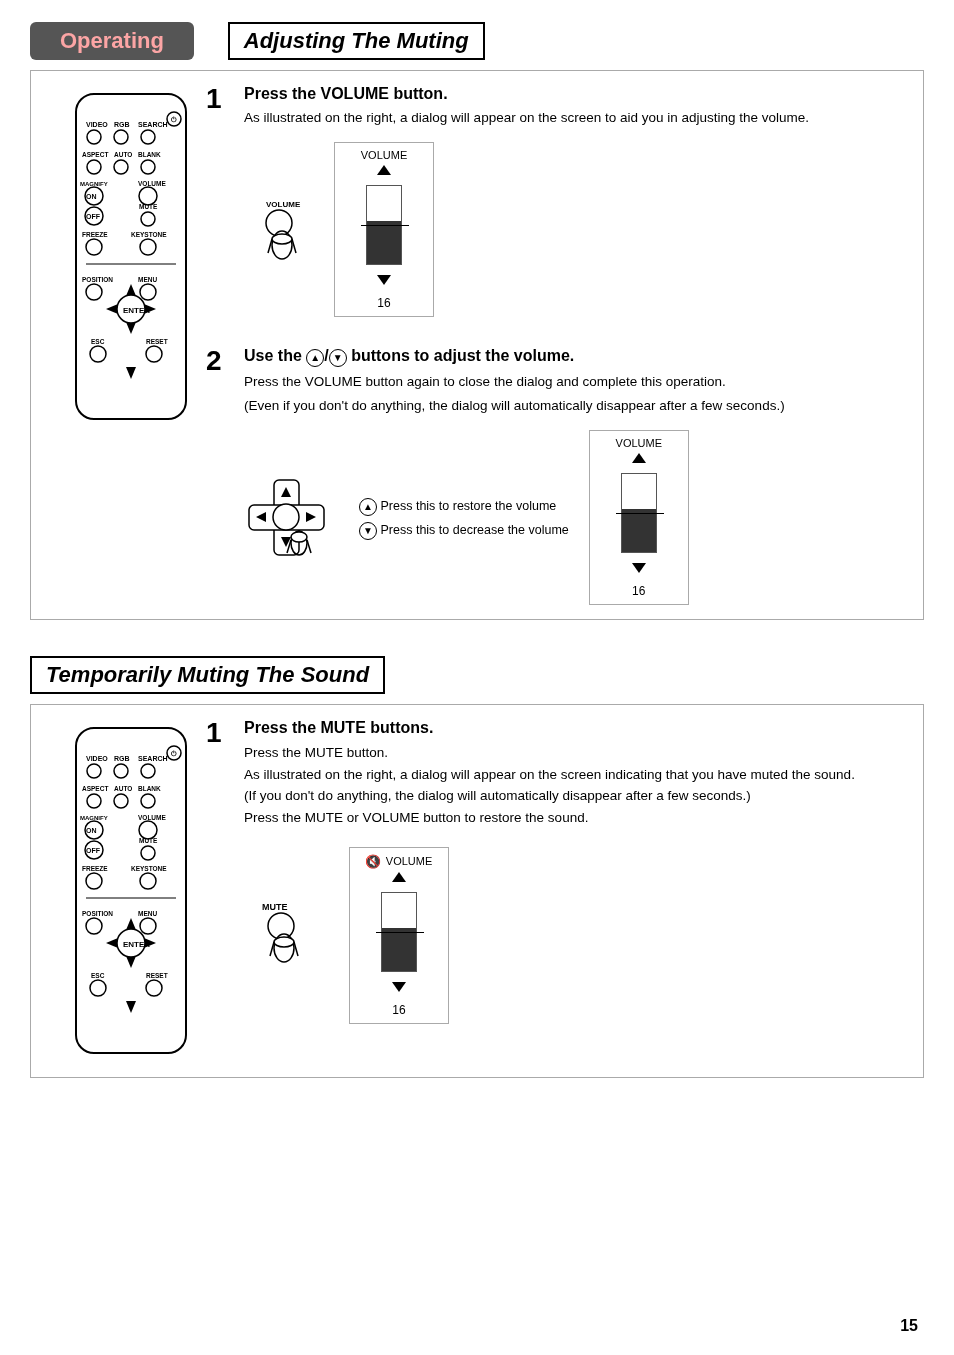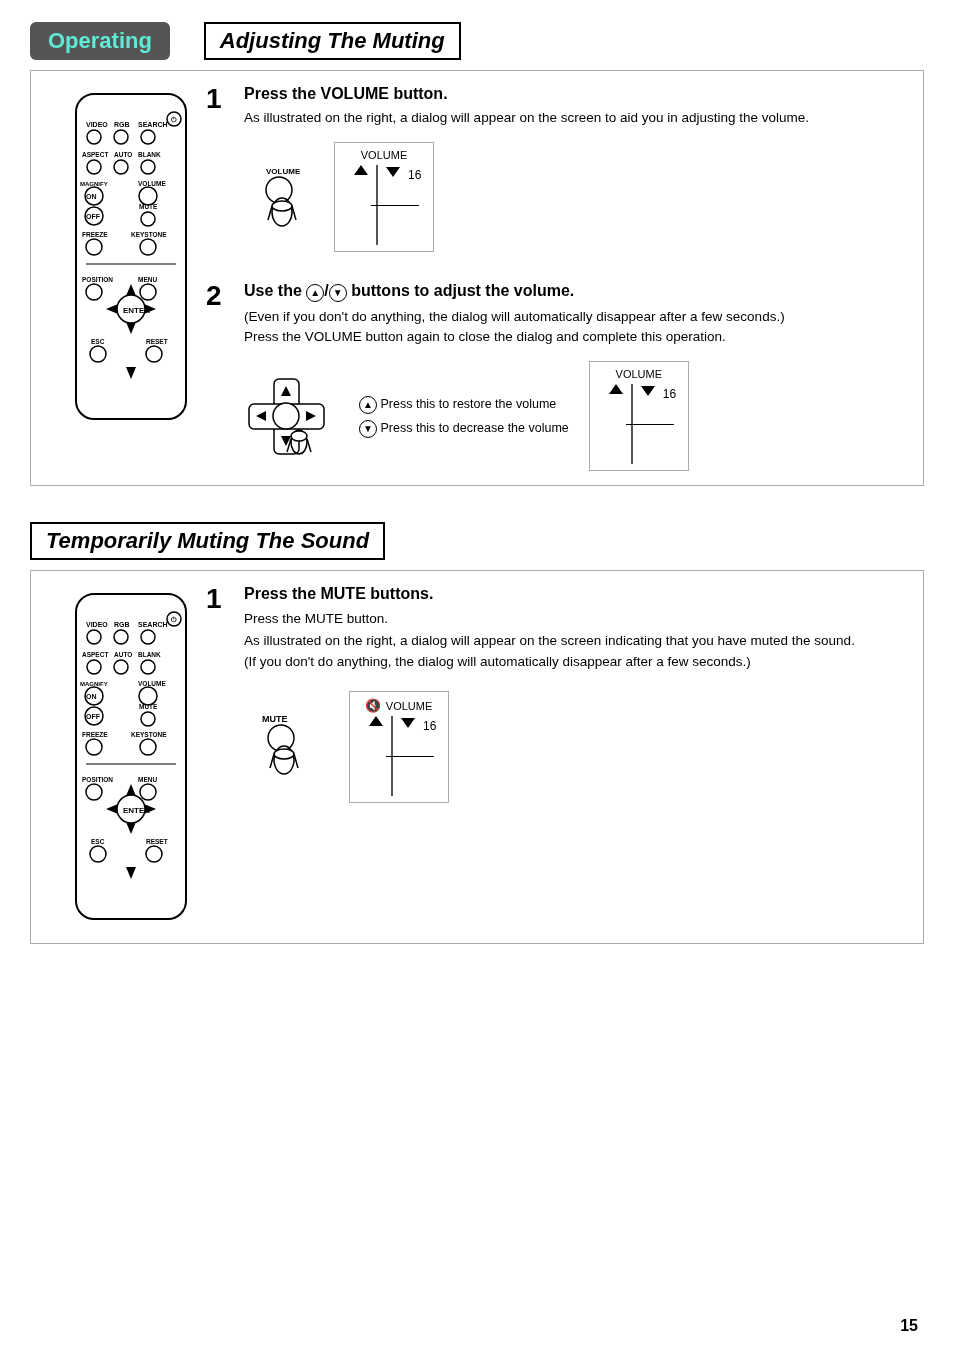--- a/index.html
+++ b/index.html
@@ -9,24 +9,24 @@
       background: #fff;
       font-family: Arial, Helvetica, sans-serif;
       font-size: 14px;
       color: #000;
       position: relative;
     }
 
     
     .operating-header {
       background: #555;
-      color: #5eead4;
+      color: #fca5a5;
       font-size: 22px;
       font-weight: bold;
-      padding: 6px 18px;
+      padding: 6px 30px;
       display: inline-block;
       border-radius: 6px;
       margin: 22px 0 0 30px;
     }
 
     
     .section-title {
       font-size: 22px;
       font-style: italic;
       font-weight: bold;
@@ -123,21 +123,22 @@
     }
 
     .volume-box-title {
       font-size: 11px;
       margin-bottom: 4px;
       text-align: center;
     }
 
     .volume-bar-container {
       display: flex;
-      flex-direction: row;
+      flex-direction: column;
+      align-items: center;
       width: 60px;
       gap: 8px;
     }
 
     .vol-arrow-up {
       width: 0; height: 0;
       border-left: 7px solid transparent;
       border-right: 7px solid transparent;
       border-bottom: 10px solid #000;
       margin-bottom: 2px;
@@ -358,22 +359,22 @@
     </div>
 
     <div class="step" style="margin-top:10px;">
       <div class="step-number">2</div>
       <div class="step-content">
         <div class="step-title">
           Use the
           <span class="btn-circle">▲</span>/<span class="btn-circle">▼</span>
           buttons to adjust the volume.
         </div>
+        <div class="step-body">Press the VOLUME button again to close the dialog and complete this operation.</div>
         <div class="step-body" style="margin-top:4px;">(Even if you don't do anything, the dialog will automatically disappear after a few seconds.)</div>
-        <div class="step-body">Press the VOLUME button again to close the dialog and complete this operation.</div>
         <div class="step-illustrations">
 
           <svg width="85" height="85" viewBox="0 0 85 85">
 
             <rect x="30" y="5" width="25" height="75" rx="5" fill="white" stroke="#000" stroke-width="1.5"></rect>
             <rect x="5" y="30" width="75" height="25" rx="5" fill="white" stroke="#000" stroke-width="1.5"></rect>
 
             <circle cx="42" cy="42" r="13" fill="white" stroke="#000" stroke-width="1.5"></circle>
 
             <polygon points="42,12 37,22 47,22" fill="#000"></polygon>
@@ -486,20 +487,21 @@
     <div class="step">
       <div class="step-number">1</div>
       <div class="step-content">
         <div class="step-title">
           Press the <span class="keyword">MUTE buttons.</span>
         </div>
         <div class="mute-step-body">
           <div>Press the MUTE button.</div>
           <div>As illustrated on the right, a dialog will appear on the screen indicating that you have muted the sound.</div>
           <div>(If you don't do anything, the dialog will automatically disappear after a few seconds.)</div>
+          <div>Press the MUTE or VOLUME button to restore the sound.</div>
         </div>
 
         <div class="mute-illustrations">
 
           <div class="mute-press">
             <svg width="75" height="75" viewBox="0 0 75 75">
               <text x="18" y="12" font-size="9" fill="#000" font-weight="bold">MUTE</text>
               <circle cx="37" cy="28" r="13" fill="white" stroke="#000" stroke-width="1.5"></circle>
               <ellipse cx="40" cy="50" rx="10" ry="14" fill="none" stroke="#000" stroke-width="1.5"></ellipse>
               <line x1="30" y1="44" x2="26" y2="58" stroke="#000" stroke-width="1.5"></line>

